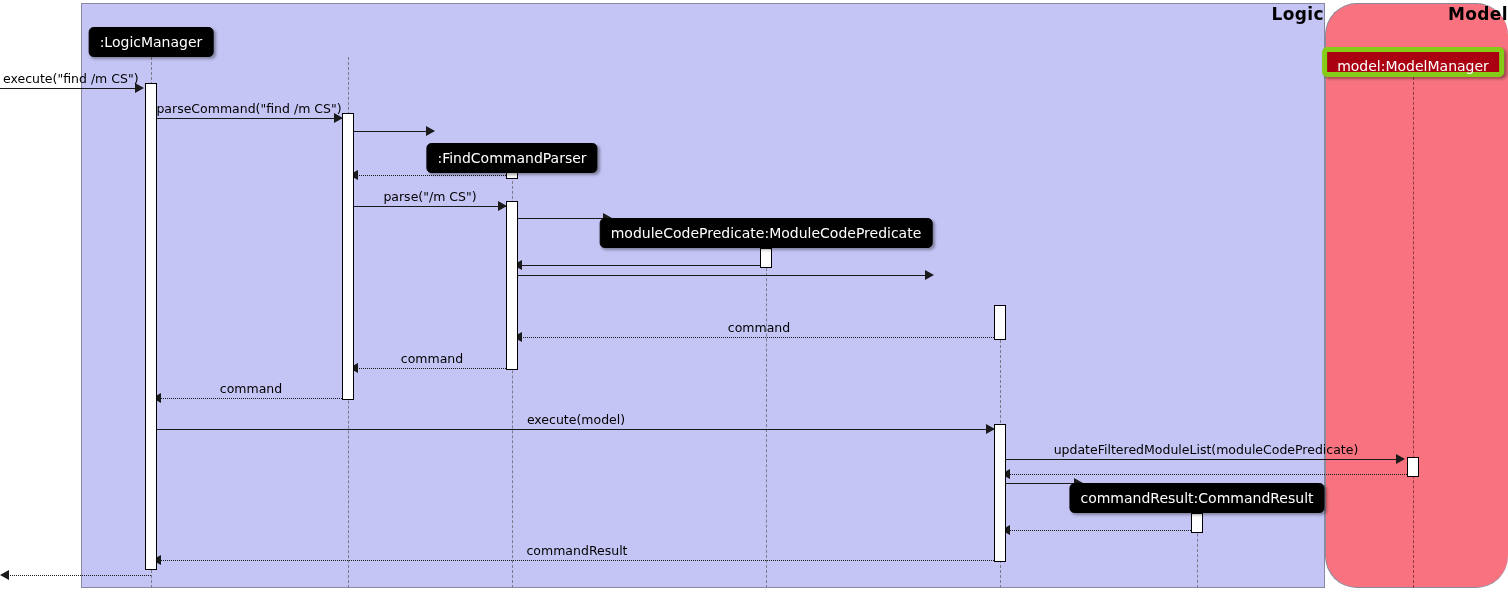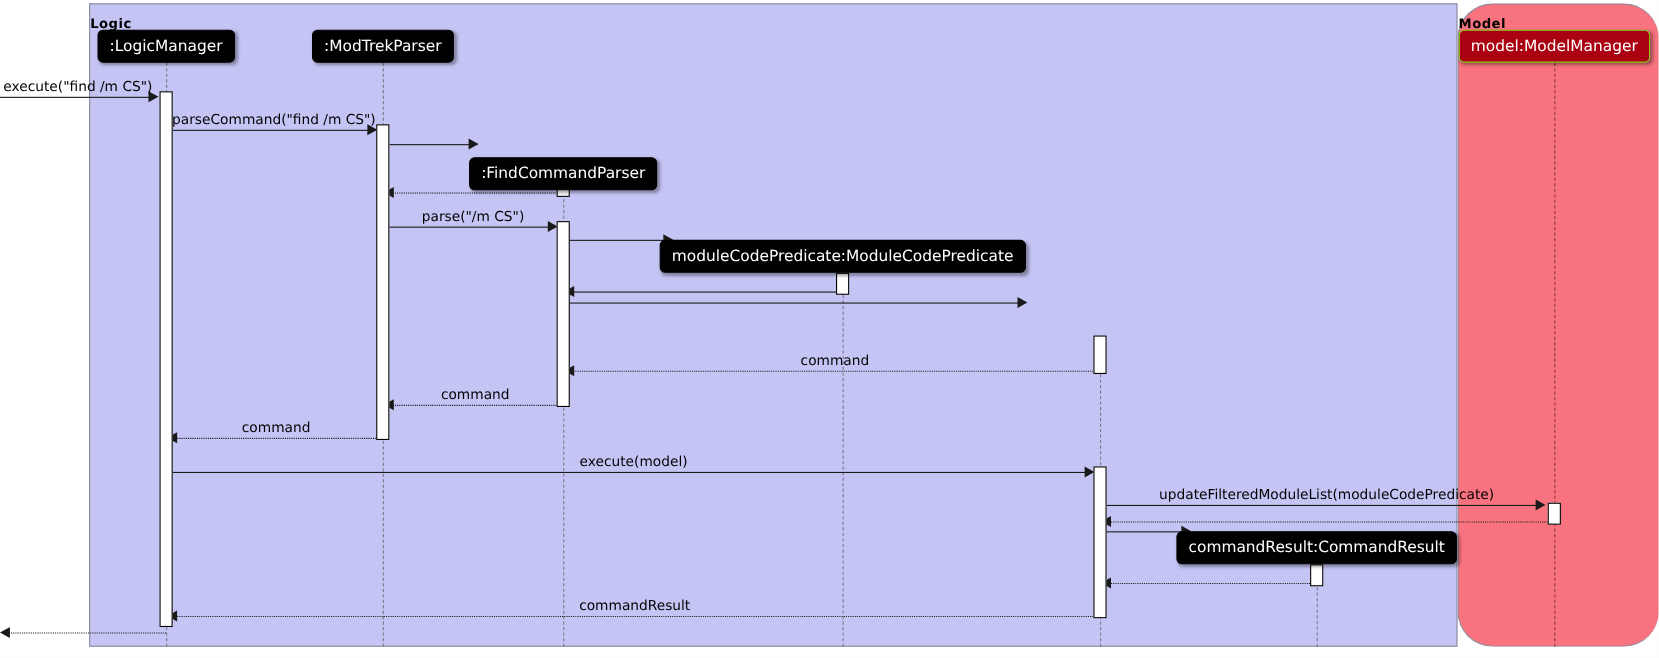--- a/index.html
+++ b/index.html
@@ -28,24 +28,24 @@
     background: #c5c5f5;
   }
   .frame-model {
     left: 1325px; top: 3px; width: 183px; height: 585px;
     background: #f8737f;
     border-right: none;
     border-radius: 32px;
   }
   .frame-title {
     position: absolute;
-    top: 10px;
+    top: 0;
     width: 100%;
-    text-align: left;
-    font-size: 12px;
+    text-align: right;
+    font-size: 17px;
     font-weight: bold;
     color: #000000;
     letter-spacing: 0.4px;
   }
   
   .lifeline {
     position: absolute;
     width: 0;
     border-left: 1px dashed #7a7a8c;
   }
@@ -64,21 +64,22 @@
     white-space: nowrap;
     text-align: center;
     box-shadow: 2px 2px 3px rgba(0,0,0,0.35);
   }
   .participant.blue {
     background: #000000;
     border: 1px solid #000000;
   }
   .participant.darkred {
     background: #aa0011;
-    border: 1px solid #84cc16;
+    border: 5px solid #84cc16;
+    margin-top: 20px;
   }
   
   .activation {
     position: absolute;
     box-sizing: border-box;
     width: 12px;
     transform: translateX(-50%);
     background: #ffffff;
     border: 1px solid #000000;
   }
@@ -203,23 +204,20 @@
   <div class="activation" style="left:512px;  top:201px; height:169px;"></div>
   <div class="activation" style="left:766px; top:248px; height:20px;"></div>
   <div class="activation" style="left:1000px; top:305px; height:35px;"></div>
   <div class="activation" style="left:1000px; top:424px; height:138px;"></div>
   <div class="activation" style="left:1197px; top:513px; height:20px;"></div>
   <div class="activation" style="left:1413px; top:457px; height:20px;"></div>
 
   <div class="participant blue" style="left:151px;  top:27px;">
     <span>:LogicManager</span>
   </div>
-  <div class="participant blue" style="left:348px;  top:27px;">
-    <span>:ModTrekParser</span>
-  </div>
   <div class="participant blue" style="left:512px;  top:143px;">
     <span>:FindCommandParser</span>
   </div>
   <div class="participant blue" style="left:766px; top:218px;">
     <span>moduleCodePredicate:ModuleCodePredicate</span>
   </div>
   <div class="participant blue" style="left:1197px; top:483px;">
     <span>commandResult:CommandResult</span>
   </div>
   <div class="participant darkred" style="left:1413px; top:27px;">

